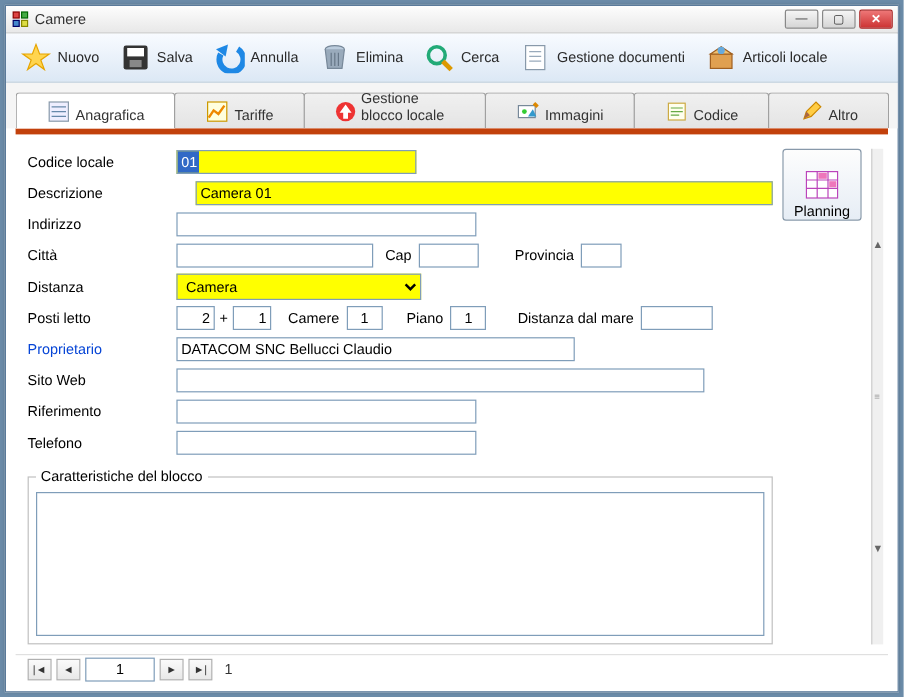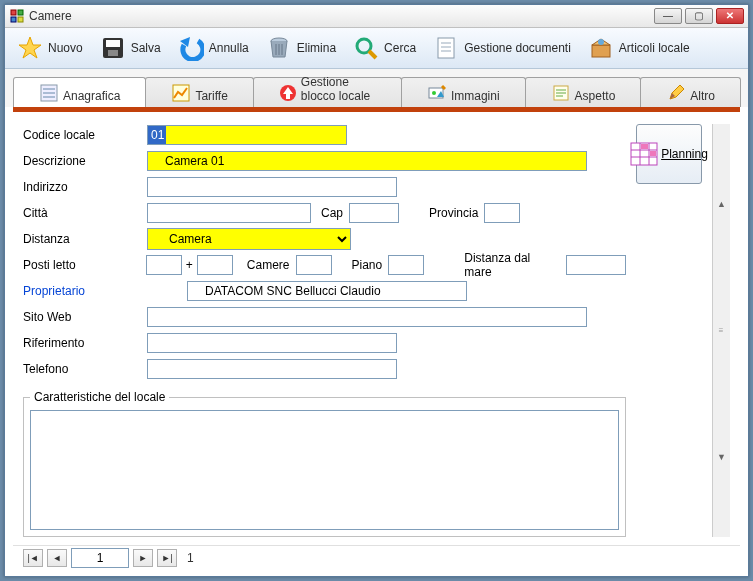--- a/index.html
+++ b/index.html
@@ -16,42 +16,42 @@
 .tool-icon { width: 28px; height: 28px; display: flex; align-items: center; justify-content: center; }
 .tabs-row { display: flex; background: #f5f5f5; padding: 8px 8px 0 8px; gap: 0; }
 .tab { display: flex; align-items: flex-end; gap: 4px; padding: 4px 25px; border: 1px solid #a0a0a0; border-bottom: none; background: linear-gradient(#f0f0f0,#e4e4e4); cursor: pointer; color: #333; height: 30px; border-radius: 3px 3px 0 0; margin-right: -1px; }
 .tab.active { background: #fff; z-index: 2; position: relative; }
 .tab-icon { width: 20px; height: 20px; display: flex; align-items: center; justify-content: center; }
 .content { flex: 1; background: #fff; border-top: 5px solid #c2410c; margin: 0 8px; padding: 12px 10px 8px 10px; position: relative; display: flex; gap: 8px; }
 .form-area { flex: 1; }
 .form-row { display: flex; align-items: center; margin-bottom: 4px; height: 22px; }
 .form-label { width: 124px; color: #000; }
 .form-label.link { color: #0645d6; cursor: pointer; }
-input[type=text], select { border: 1px solid #7f9db9; height: 20px; padding: 0 17px; background: #fff; color: #000; }
+input[type=text], select { border: 1px solid #7f9db9; height: 20px; padding: 0 3px; background: #fff; color: #000; }
 input.hl, select.hl { background: #ffff00; }
 input.hl.sel { background: #ffff00; }
 .codice { width: 200px; }
-.desc { width: 440px; }
+.desc { width: 481px; margin-left: 16px; }
 .indirizzo { width: 250px; }
 .citta { width: 164px; }
 .cap-lbl, .prov-lbl, .piano-lbl, .dist-lbl { margin: 0 6px 0 10px; }
 .cap { width: 50px; }
 .prov { width: 34px; }
 .tipologia { width: 204px; height: 22px; }
 .posti1 { width: 32px; text-align: right; }
 .plus { margin: 0 4px; }
 .posti2 { width: 32px; text-align: right; }
 .camere-lbl { margin: 0 6px 0 14px; }
 .camere-n { width: 30px; text-align: center; }
 .piano-n { width: 30px; text-align: center; }
 .dist-n { width: 60px; }
-.proprietario { width: 280px; margin-left: 40px; }
+.proprietario { width: 332px; }
 .sitoweb { width: 440px; }
 .side-col { width: 70px; display: flex; flex-direction: column; gap: 4px; align-items: center; }
-.planning-btn { width: 66px; height: 60px; border: 1px solid #8899aa; border-radius: 3px; background: linear-gradient(#fdfdfd,#e6edf5); display: flex; align-items: center; justify-content: center; gap: 3px; cursor: pointer; text-decoration: underline; }
+.planning-btn { width: 66px; height: 60px; border: 1px solid #8899aa; border-radius: 3px; background: linear-gradient(#fdfdfd,#e6edf5); display: flex; flex-direction: column; align-items: center; justify-content: flex-end; gap: 3px; cursor: pointer; }
 .scroll-col { width: 18px; background: #f0f0f0; border-left: 1px solid #ccc; display: flex; flex-direction: column; align-items: center; justify-content: center; gap: 120px; margin: 0 0 0 0; padding: 4px 0; }
 .scroll-arrow { color: #666; cursor: pointer; font-size: 9px; }
 .scroll-grip { color: #999; letter-spacing: 1px; font-size: 8px; line-height: 3px; }
 .fieldset { border: 1px solid #c0c0c0; margin-top: 10px; padding: 6px; }
 .fieldset legend { padding: 0 4px; color: #000; }
 .charbox { width: 100%; height: 120px; border: 1px solid #7f9db9; background: #fff; }
 .nav-bar { height: 26px; background: #fff; border-top: 1px solid #e0e0e0; display: flex; align-items: center; padding: 0 10px; gap: 4px; margin: 0 8px 6px 8px; }
 .nav-btn { width: 20px; height: 18px; border: 1px solid #b0b0b0; background: linear-gradient(#fafafa,#e8e8e8); display: flex; align-items: center; justify-content: center; font-size: 9px; color: #333; cursor: pointer; }
 .nav-page { width: 58px; height: 18px; border: 1px solid #b0b0b0; text-align: center; }
 .nav-total { margin-left: 6px; color: #333; }
@@ -193,21 +193,21 @@
     </div>
     <div class="tab">
       <span class="tab-icon">
           <svg width="18" height="18">
             <rect x="2" y="2" width="14" height="14" fill="#ffe" stroke="#ca4"></rect>
             <line x1="4" y1="6" x2="14" y2="6" stroke="#6a4"></line>
             <line x1="4" y1="9" x2="14" y2="9" stroke="#6a4"></line>
             <line x1="4" y1="12" x2="11" y2="12" stroke="#6a4"></line>
           </svg>
         </span>
-      <span>Aspetto</span>
+      <span>Codice</span>
     </div>
     <div class="tab">
       <span class="tab-icon">
           <svg width="18" height="18">
             <polygon points="3,15 5,9 13,1 17,5 9,13" fill="#fc4" stroke="#c80"></polygon>
             <polygon points="3,15 5,9 8,12" fill="#a64"></polygon>
           </svg>
         </span>
       <span>Altro</span>
     </div>
@@ -249,21 +249,21 @@
 
       <div class="form-row">
         <span class="form-label">Posti letto</span>
         <input type="text" class="posti1" value="2" style="">
         <span class="plus">+</span>
         <input type="text" class="posti2" value="1" style="">
         <span class="camere-lbl">Camere</span>
         <input type="text" class="camere-n" value="1" style="">
         <span class="piano-lbl" style="margin-left:20px">Piano</span>
         <input type="text" class="piano-n" value="1" style="">
-        <span class="dist-lbl" style="margin-left:40px">Distanza dal  mare</span>
+        <span class="dist-lbl" style="margin-left:26px">Distanza dal  mare</span>
         <input type="text" class="dist-n" value="" style="">
       </div>
 
       <div class="form-row">
         <span class="form-label link">Proprietario</span>
         <input type="text" class="proprietario" value="DATACOM SNC Bellucci Claudio" style="">
       </div>
 
       <div class="form-row">
         <span class="form-label">Sito Web</span>
@@ -274,21 +274,21 @@
         <span class="form-label">Riferimento</span>
         <input type="text" class="indirizzo" value="" style="">
       </div>
 
       <div class="form-row">
         <span class="form-label">Telefono</span>
         <input type="text" class="indirizzo" value="" style="">
       </div>
 
       <fieldset class="fieldset">
-        <legend>Caratteristiche del locale</legend>
+        <legend>Caratteristiche del blocco</legend>
         <div class="charbox"></div>
       </fieldset>
 
     </div>
 
     <div class="side-col">
       <div class="planning-btn">
         <span>
             <svg width="28" height="24">
               <rect x="1" y="1" width="26" height="22" fill="#fff" stroke="#b4b"></rect>

